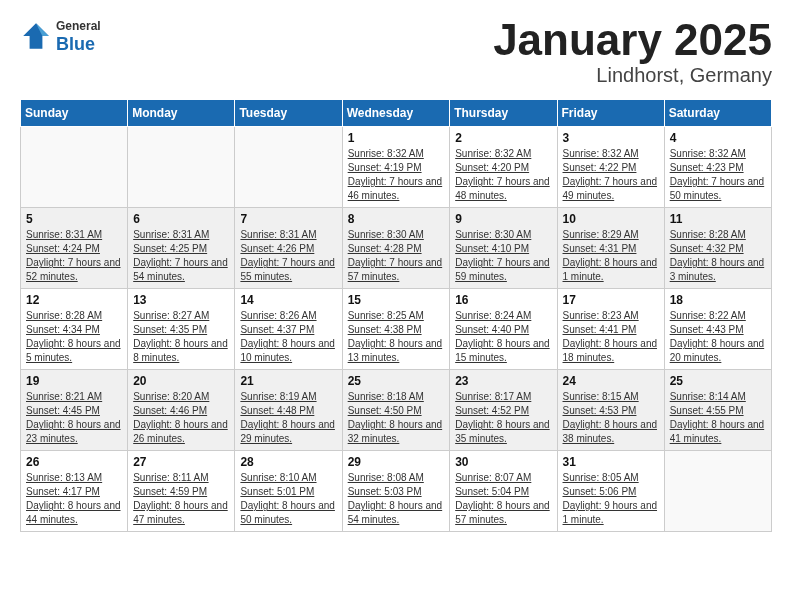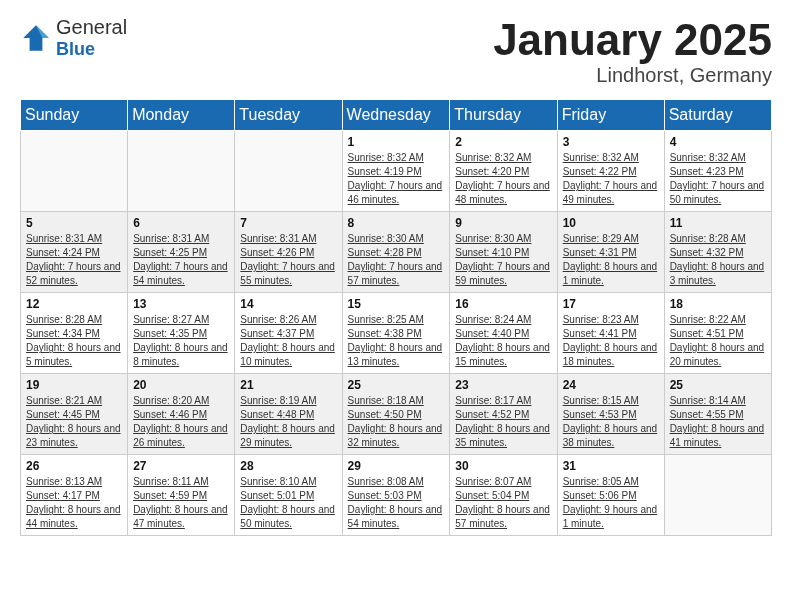--- a/index.html
+++ b/index.html
@@ -14,22 +14,22 @@
       display: flex;
       justify-content: space-between;
       align-items: flex-start;
       margin-bottom: 12px;
     }
     .logo {
       display: flex;
       align-items: center;
     }
     .logo-text-general {
-      font-size: 20px;
-      font-weight: normal;
+      font-size: 12px;
+      font-weight: bold;
       color: #333;
     }
     .logo-text-blue {
       font-size: 18px;
       font-weight: bold;
       color: #1a6ab1;
       text-align: center;
     }
     .logo-icon {
       width: 32px;
@@ -52,22 +52,22 @@
     .calendar {
       width: 100%;
       border-collapse: collapse;
       font-size: 11px;
     }
     .calendar th {
       background-color: #1a6ab1;
       color: #fff;
       padding: 6px 4px;
       text-align: left;
-      font-size: 16px;
-      font-weight: normal;
+      font-size: 12px;
+      font-weight: bold;
       border: 1px solid #fff;
     }
     .calendar td {
       border: 1px solid #ccc;
       vertical-align: top;
       padding: 4px 5px;
       width: 108px;
       min-height: 80px;
       background: #fff;
     }
@@ -230,21 +230,21 @@
         </td>
         <td>
           <div class="day-num">17</div>
           <div class="day-info">Sunrise: 8:23 AM
 Sunset: 4:41 PM
 Daylight: 8 hours and 18 minutes.</div>
         </td>
         <td>
           <div class="day-num">18</div>
           <div class="day-info">Sunrise: 8:22 AM
-Sunset: 4:51 PM
+Sunset: 4:43 PM
 Daylight: 8 hours and 20 minutes.</div>
         </td>
       </tr>
       <tr class="row-shaded">
         <td>
           <div class="day-num">19</div>
           <div class="day-info">Sunrise: 8:21 AM
 Sunset: 4:45 PM
 Daylight: 8 hours and 23 minutes.</div>
         </td>

